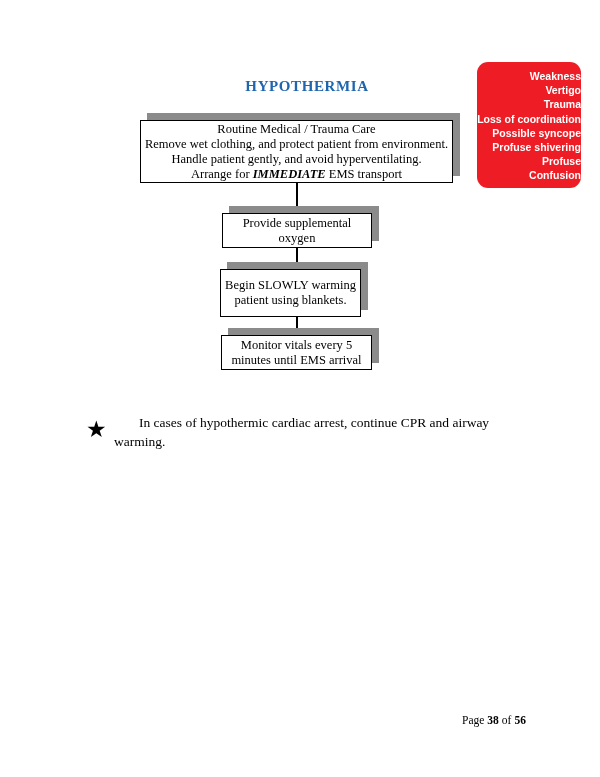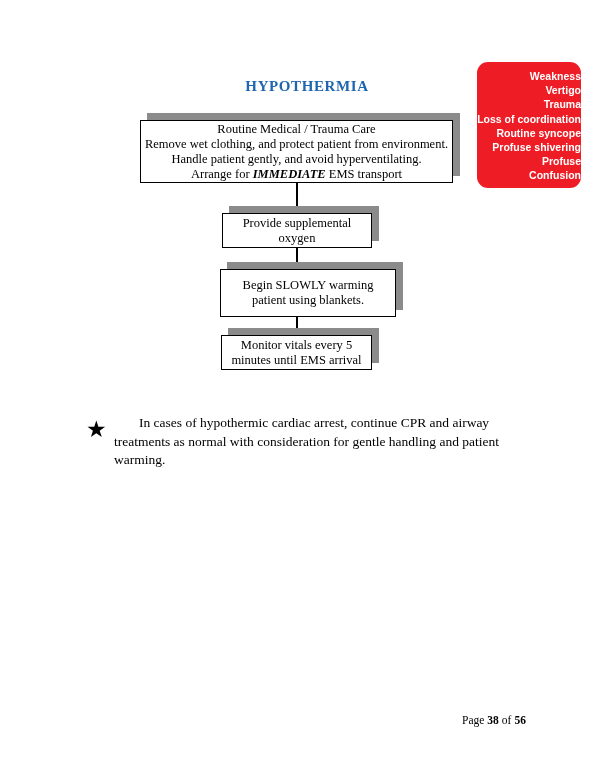--- a/index.html
+++ b/index.html
@@ -30,21 +30,21 @@
   .flow-box{
     position:absolute;box-sizing:border-box;
     background:#ffffff;border:1.5px solid #000;
     box-shadow:7px -7px 0 #8B8B8B;
     text-align:center;font-size:12.5px;line-height:15px;
     display:flex;flex-direction:column;justify-content:center;align-items:center;
     z-index:2;
   }
   .box1{left:140px;top:120px;width:313px;height:63px;}
   .box2{left:222px;top:213px;width:150px;height:35px;padding:0 2px;}
-  .box3{left:220px;top:269px;width:176px;height:48px;padding:0 3px;justify-content:center;}
+  .box3{left:220px;top:269px;width:141px;height:48px;padding:0 3px;justify-content:center;}
   .box4{left:221px;top:335px;width:151px;height:35px;padding:0 2px;}
   .em{font-weight:bold;font-style:italic;}
   .connector{
     position:absolute;left:296px;width:2px;background:#000;z-index:1;
   }
   .c1{top:183px;height:30px;}
   .c2{top:248px;height:24px;}
   .c3{top:317px;height:20px;}
   .note{position:absolute;left:86px;top:414px;width:440px;}
   .star{
@@ -69,21 +69,21 @@
 
 <div class="page">
 
   <h1 class="title">HYPOTHERMIA</h1>
 
   <div class="symptoms">
     <div>Weakness</div>
     <div>Vertigo</div>
     <div>Trauma</div>
     <div>Loss of coordination</div>
-    <div>Routine syncope</div>
+    <div>Possible syncope</div>
     <div>Profuse shivering</div>
     <div>Profuse</div>
     <div>Confusion</div>
   </div>
 
   <div class="connector c1"></div>
   <div class="connector c2"></div>
   <div class="connector c3"></div>
 
   <div class="flow-box box1">
@@ -102,21 +102,20 @@
   </div>
 
   <div class="flow-box box4">
     <div>Monitor vitals every 5 minutes until EMS arrival</div>
   </div>
 
   <div class="note">
     <span class="star">★</span>
     <div class="note-text">
       <div class="note-line-first">In cases of hypothermic cardiac arrest, continue CPR and airway</div>
-      <div>treatments as normal with consideration for gentle handling and patient</div>
       <div>warming.</div>
     </div>
   </div>
 
   <div class="footer">
     <span>Page</span><span class="bold">38</span><span>of</span><span class="bold last">56</span>
   </div>
 
 </div>
 

